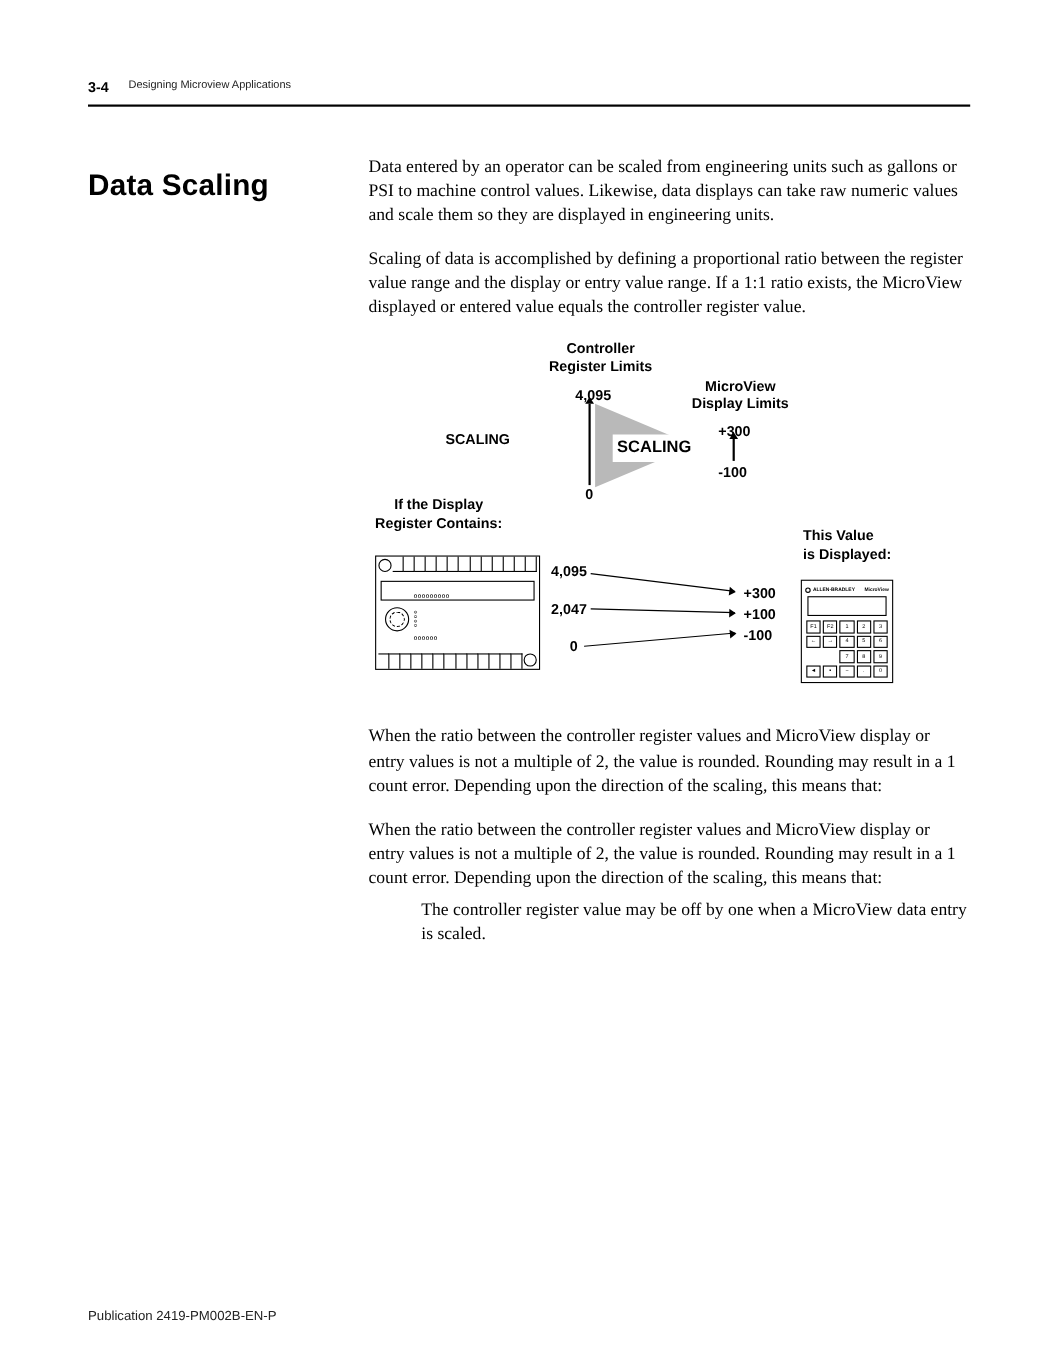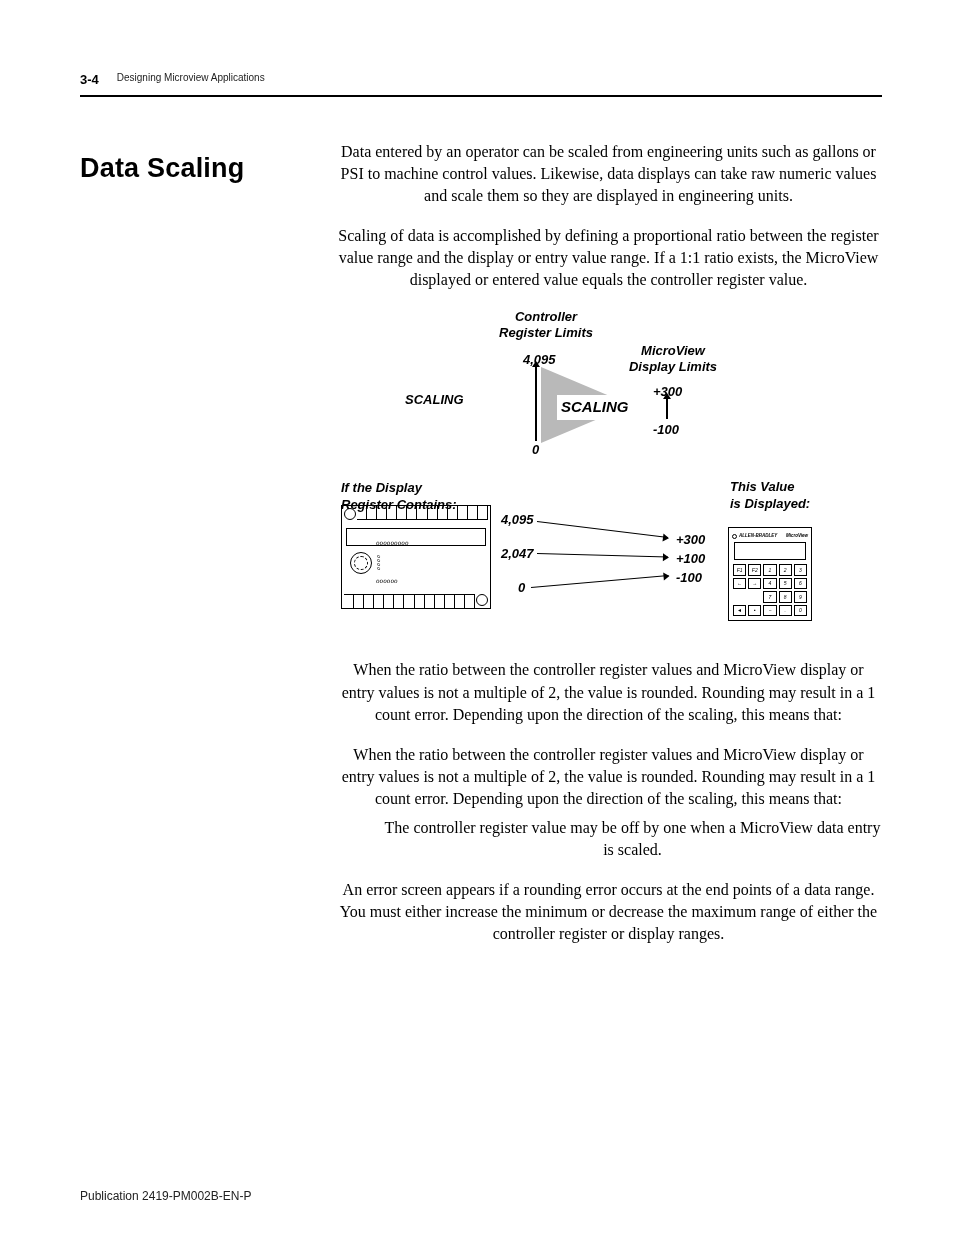--- a/index.html
+++ b/index.html
@@ -24,32 +24,31 @@
   .chap-title { font-size: 10px; font-family: Arial, sans-serif; color: #222; }
   .main { display: flex; }
   .side-col { width: 255px; flex-shrink: 0; margin-top: 12px; }
   .side-col h1 {
     font-family: "Arial Narrow", Arial, sans-serif;
     font-weight: bold;
     font-size: 27px;
     letter-spacing: 0.2px;
   }
   .content-col { flex: 1; font-size: 16px; line-height: 1.38; }
-  .content-col p { margin-bottom: 18px; text-align: center; }
+  .content-col p { margin-bottom: 18px; }
   .content-col .tight { margin-bottom: 7px; }
   .indent-bullets { margin-left: 48px; margin-bottom: 18px; }
   .indent-bullets p { margin-bottom: 8px; }
   .diagram {
     margin: 6px 0 28px 0;
     height: 322px;
     position: relative;
     font-family: "Arial Narrow", Arial, sans-serif;
     font-weight: bold;
     font-size: 13px;
-    font-style: italic;
   }
   .diagram div { position: absolute; }
   .sans-bold { font-family: "Arial Narrow", Arial, sans-serif; font-weight: bold; }
   .center-txt { text-align: center; line-height: 1.2; }
   .pubnum {
     position: absolute;
     left: 80px;
     bottom: 32px;
     font-size: 12px;
     font-family: Arial, sans-serif;
@@ -160,21 +159,21 @@
 
       <div class="triangle" style="left:206px; top:58px;"></div>
       <div class="scale-box sans-bold" style="left:222px; top:86px; font-size:15px;">SCALING</div>
 
       <div class="center-txt" style="left:288px; top:34px; width:100px; white-space:pre-line;">MicroView
 Display Limits</div>
       <div style="left:318px; top:74px;">+300</div>
       <div class="vline arrow-up" style="left:331px; top:90px; height:20px;"></div>
       <div style="left:318px; top:112px;">-100</div>
 
-      <div style="left:6px; top:171px; white-space:pre-line; line-height:1.25;">If the Display
+      <div style="left:6px; top:142px; white-space:pre-line; line-height:1.25;text-align:center;">If the Display
 Register Contains:</div>
       <div style="left:395px; top:170px; white-space:pre-line; line-height:1.25;">This Value
 is Displayed:</div>
 
       <div class="ctrl-dev">
         <div class="corner" style="left:2px; top:2px;"></div>
         <div class="term-row" style="top:0; left:15px; right:2px;">
           <span></span>
             <span></span>
             <span></span>
@@ -255,17 +254,16 @@
         </div>
       </div>
 
     </div>
 
     <p>When the ratio between the controller register values and MicroView display or entry values is not a multiple of 2, the value is rounded.  Rounding  may result in a 1 count error.  Depending upon the direction of the scaling, this means that:</p>
     <p class="tight">When the ratio between the controller register values and MicroView display or entry values is not a multiple of 2, the value is rounded.  Rounding  may result in a 1 count error.  Depending upon the direction of the scaling, this means that:</p>
     <div class="indent-bullets">
       <p>The controller register value may be off by one when a MicroView data entry is scaled.</p>
     </div>
-    <p>An error screen appears if a rounding error occurs at the end points of a data range.  You must either increase the minimum or decrease the maximum range of either the controller register or display ranges.</p>
   </div>
 </div>
 
 <div class="pubnum">Publication 2419-PM002B-EN-P</div>
 
 </body></html>

